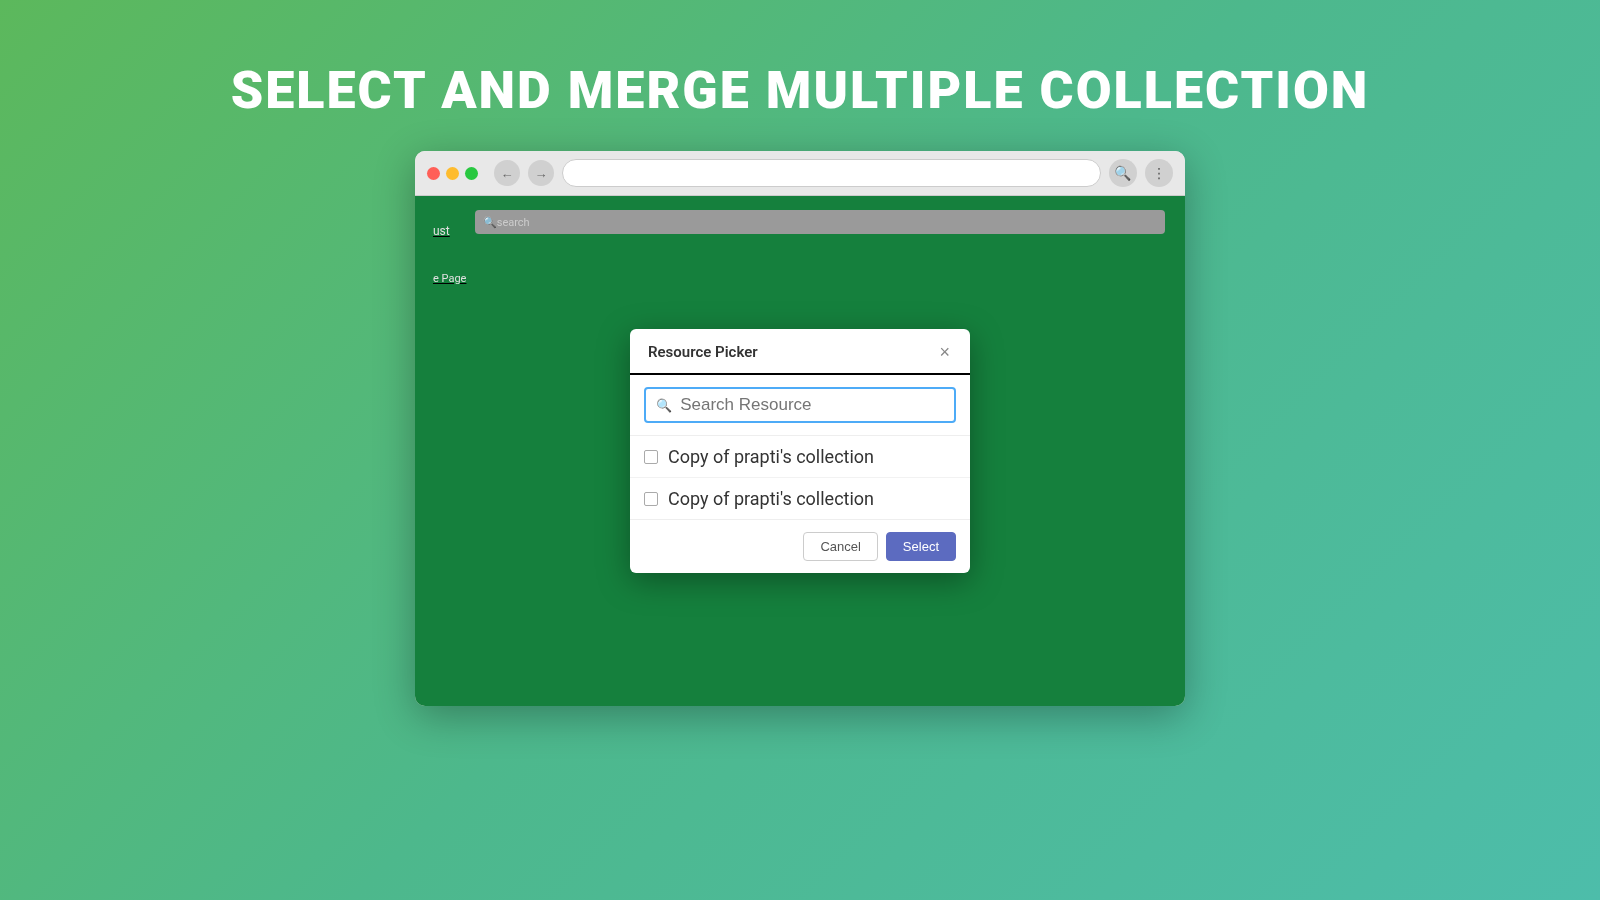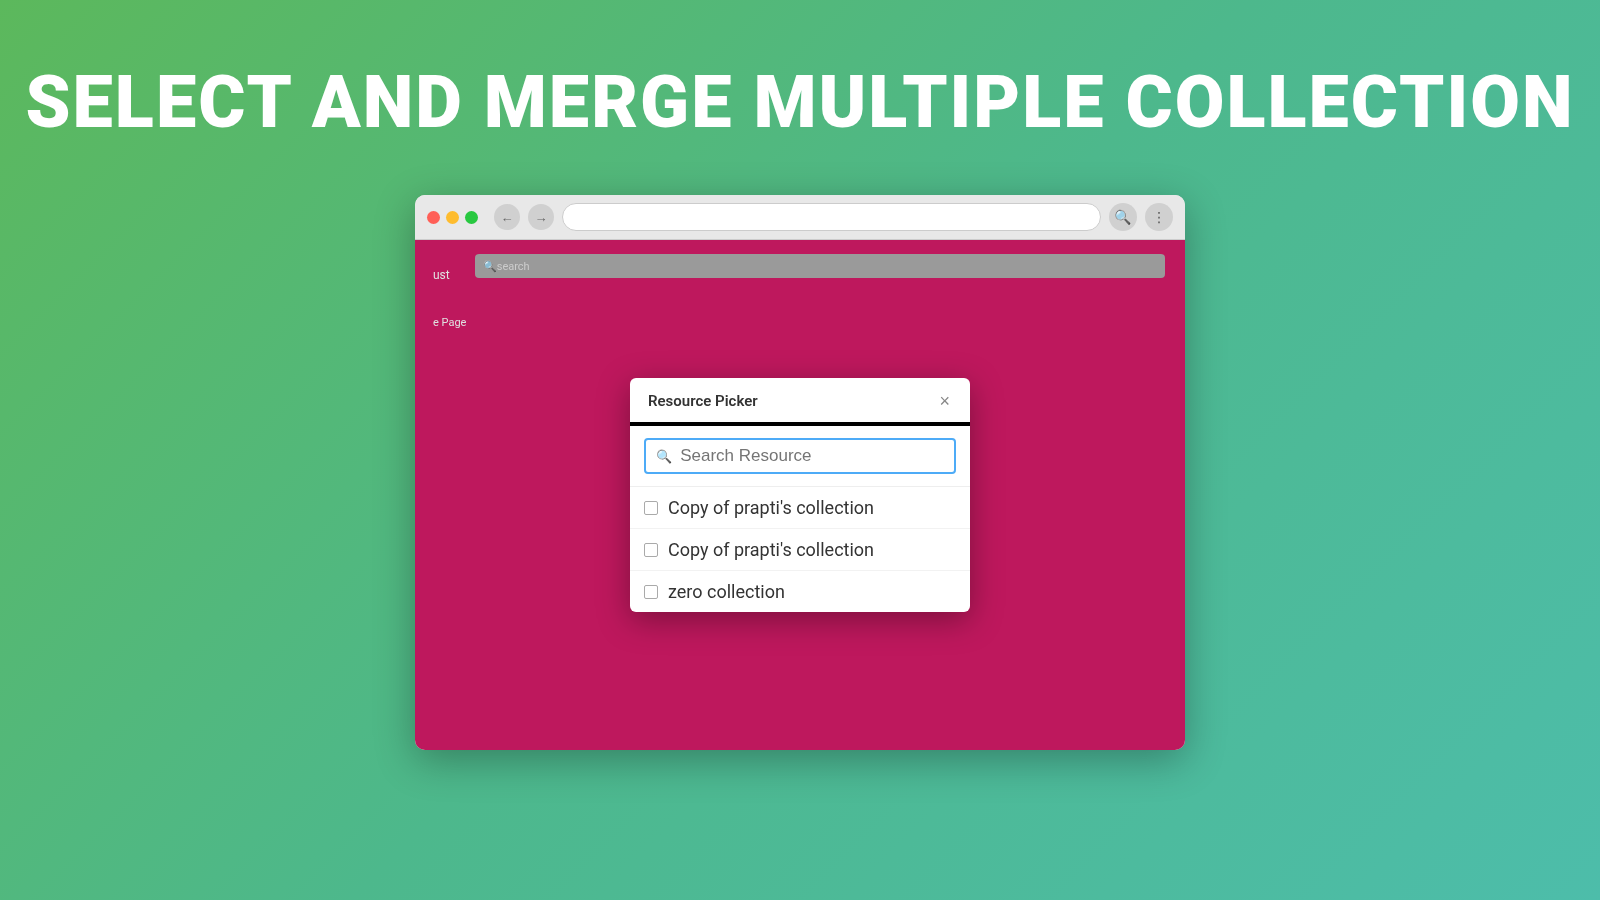--- a/index.html
+++ b/index.html
@@ -12,25 +12,25 @@
       font-family: -apple-system, BlinkMacSystemFont, 'Segoe UI', Roboto, sans-serif;
       display: flex;
       flex-direction: column;
       align-items: center;
       justify-content: flex-start;
       padding-top: 60px;
     }
 
     .page-heading {
       color: white;
-      font-size: 72px;
+      font-size: 52px;
       font-weight: 900;
       text-transform: uppercase;
       letter-spacing: 2px;
-      margin-bottom: 50px;
+      margin-bottom: 30px;
       text-align: center;
     }
 
     
     .browser-window {
       width: 770px;
       background: #f0f0f0;
       border-radius: 10px;
       box-shadow: 0 10px 40px rgba(0,0,0,0.3);
       overflow: hidden;
@@ -93,26 +93,27 @@
       background: #d0d0d0;
       cursor: pointer;
       display: flex;
       align-items: center;
       justify-content: center;
       font-size: 14px;
       color: #555;
     }
 
     .browser-content {
-      background: #be185d;
+      background: #15803d;
       height: 510px;
       position: relative;
       display: flex;
       align-items: flex-start;
       padding: 14px 18px;
+      text-decoration: underline;
     }
 
     .browser-sidebar-text {
       color: #e0e0e0;
       font-size: 12px;
       margin-top: 8px;
     }
 
     .browser-page-text {
       color: #e0e0e0;
@@ -158,21 +159,21 @@
       width: 340px;
       box-shadow: 0 8px 32px rgba(0,0,0,0.35);
       overflow: hidden;
     }
 
     .modal-header {
       display: flex;
       align-items: flex-start;
       justify-content: space-between;
       padding: 14px 18px 12px;
-      border-bottom: 4px solid #000000;
+      border-bottom: 2px solid #000000;
       gap: 16px;
     }
 
     .modal-title {
       font-size: 15px;
       font-weight: 600;
       color: #333;
     }
 
     .modal-close {
@@ -327,22 +328,22 @@
 
         <div class="resource-list">
           <div class="resource-item">
             <div class="checkbox"></div>
             <span class="resource-name">Copy of prapti's collection</span>
           </div>
           <div class="resource-item">
             <div class="checkbox"></div>
             <span class="resource-name">Copy of prapti's collection</span>
           </div>
-          <div class="resource-item">
-            <div class="checkbox"></div>
-            <span class="resource-name">zero collection</span>
-          </div>
         </div>
 
+        <div class="modal-footer">
+          <button class="btn-cancel">Cancel</button>
+          <button class="btn-select">Select</button>
+        </div>
       </div>
     </div>
   </div>
 </div>
 
 </body></html>

